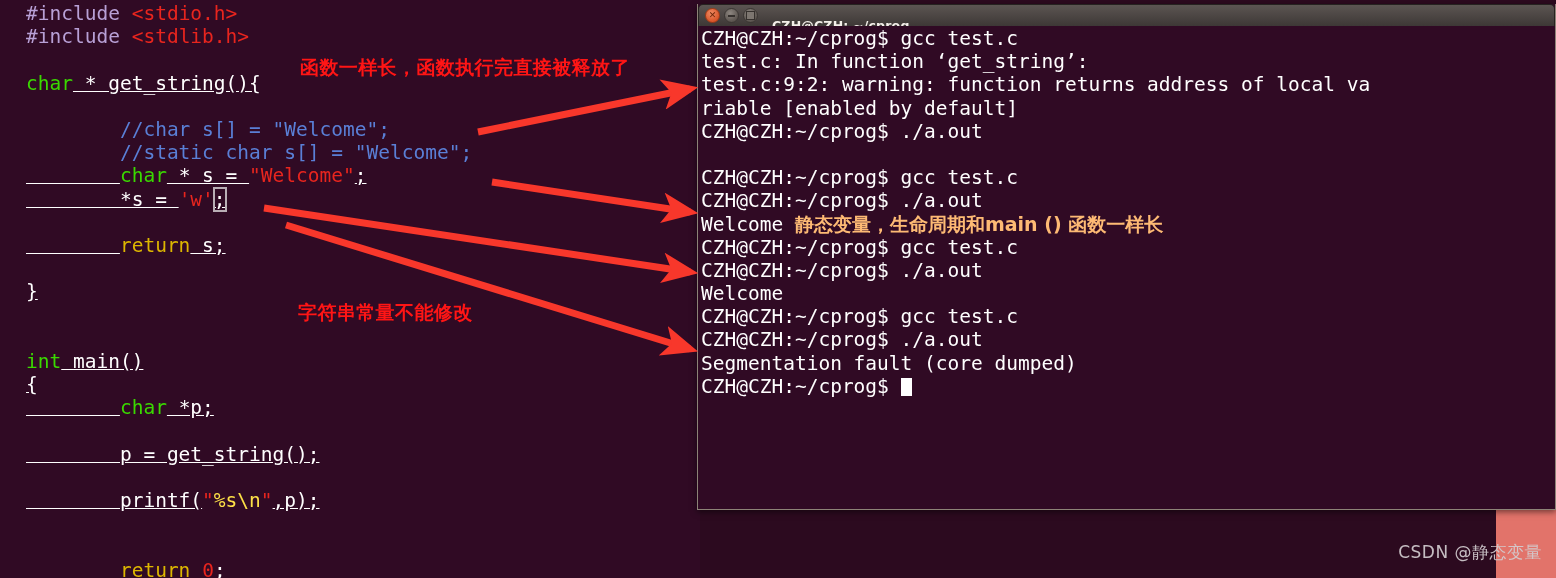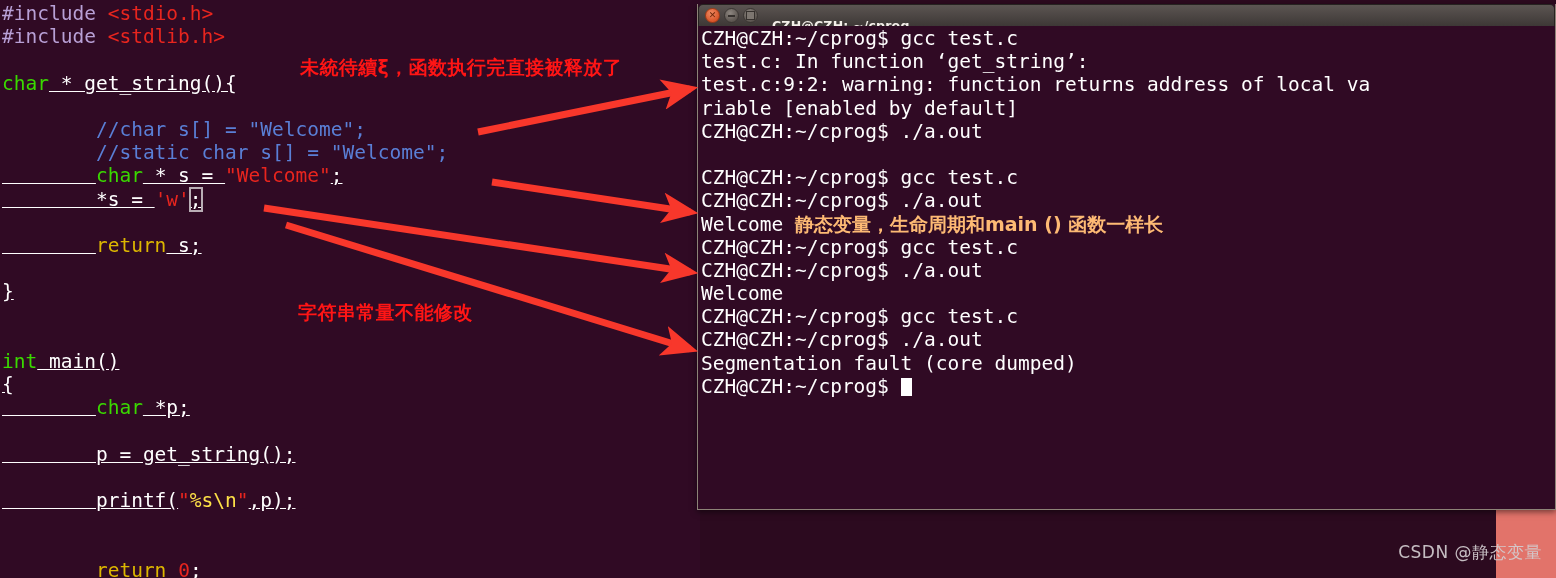--- a/index.html
+++ b/index.html
@@ -23,21 +23,21 @@
     position:absolute;left:0;top:0;width:700px;height:578px;
     background:#300a24;
     color:#ffffff;
     font-size:19.5px;
     line-height:23.2px;
     white-space:pre;
     padding:2px 0 0 2px;
     box-sizing:border-box;
     overflow:hidden;
   }
-  #editor .ln{height:23.2px;}
+  #editor .ln{height:23.2px;margin-left:24px;}
   .k-pre{color:#b8a0d6;}      
   .k-str{color:#e8251e;}      
   .k-type{color:#3ad900;}     
   .k-ret{color:#ddb700;}      
   .k-com{color:#5a7fd6;}      
   .k-num{color:#e8251e;}
   .k-fmt{color:#fde047;}
   .k-plain{color:#ffffff;text-decoration:underline;}
   .cursor-box{
     outline:2px solid #b9aeb5;outline-offset:-1px;
@@ -159,21 +159,21 @@
   </defs>
   <g id="arrow-group">
       <line x1="478" y1="132" x2="690" y2="89" stroke="#f8372b" stroke-width="7" marker-end="url(#ah)"></line>
       <line x1="492" y1="182" x2="690" y2="212" stroke="#f8372b" stroke-width="7" marker-end="url(#ah)"></line>
       <line x1="264" y1="208" x2="690" y2="272" stroke="#f8372b" stroke-width="7" marker-end="url(#ah)"></line>
       <line x1="286" y1="225" x2="690" y2="349" stroke="#f8372b" stroke-width="7" marker-end="url(#ah)"></line>
     </g>
 </svg>
 
 <div id="anno-group">
-    <div class="anno" style="left: 300px; top: 55px;">未統待續ξ，函数执行完直接被释放了</div>
+    <div class="anno" style="left: 300px; top: 55px;">函数一样长，函数执行完直接被释放了</div>
     <div class="anno" style="left: 298px; top: 300px;">字符串常量不能修改</div>
   </div>
 
 <div id="terminal">
   <div id="titlebar">
     <div class="winbtn close">✕</div>
     <div class="winbtn min">
         <span class="minbar"></span>
       </div>
     <div class="winbtn max">

